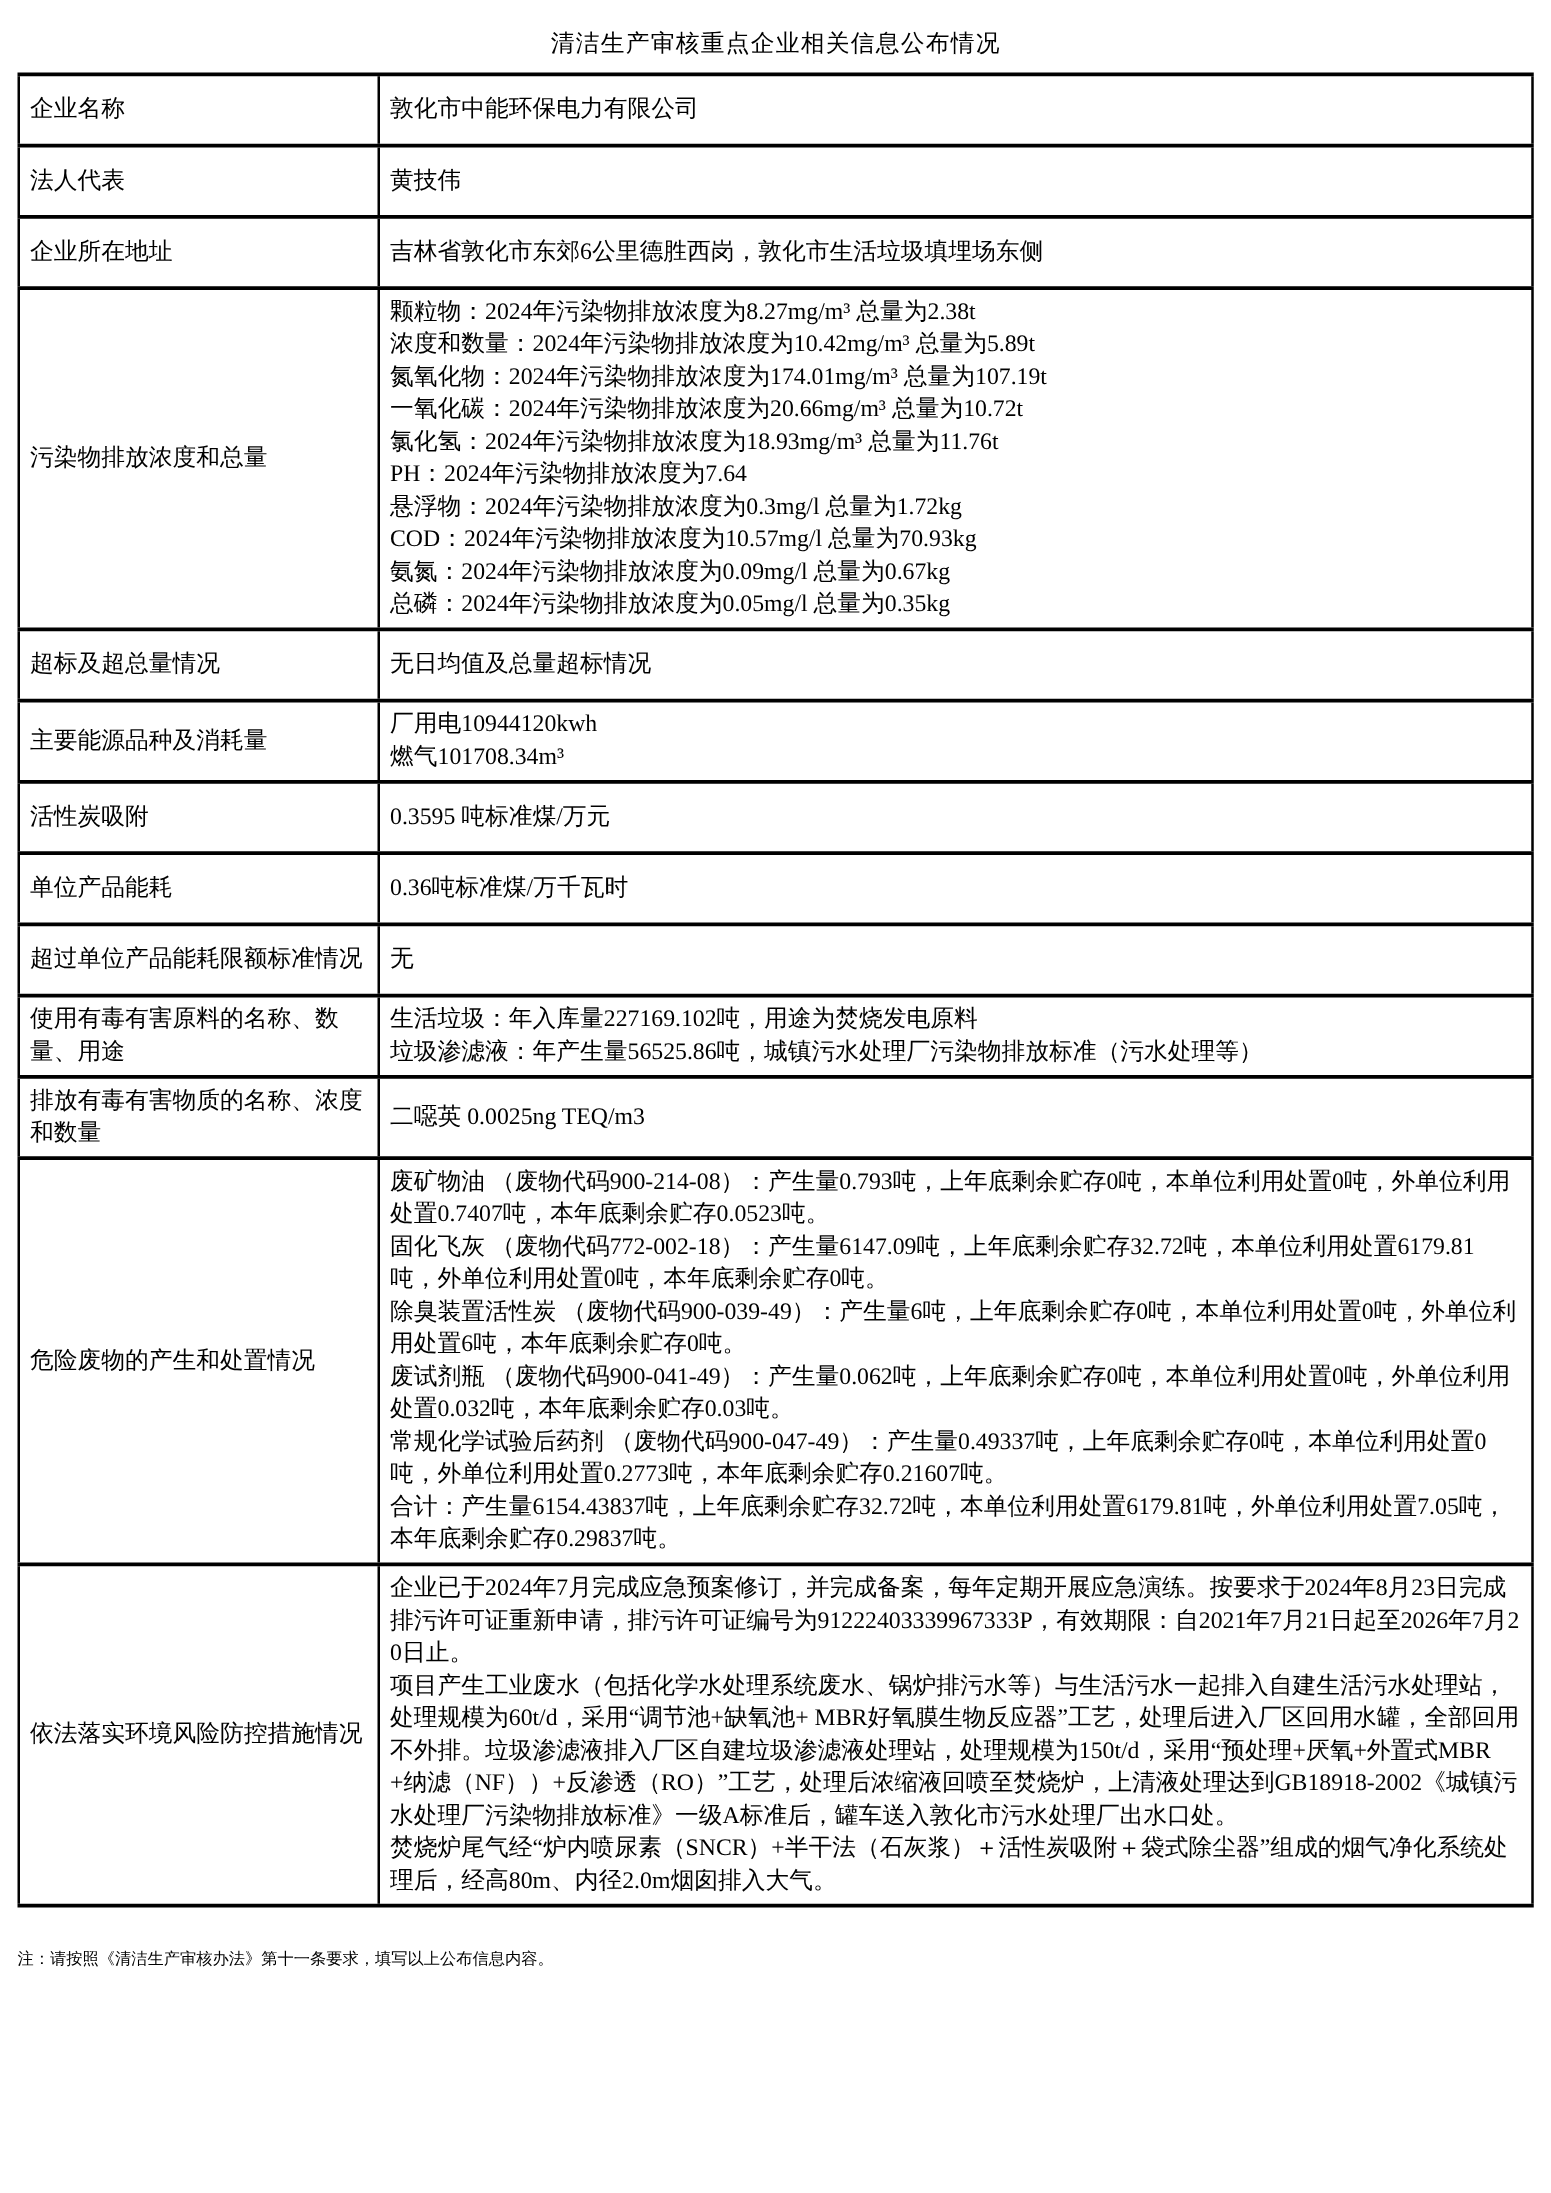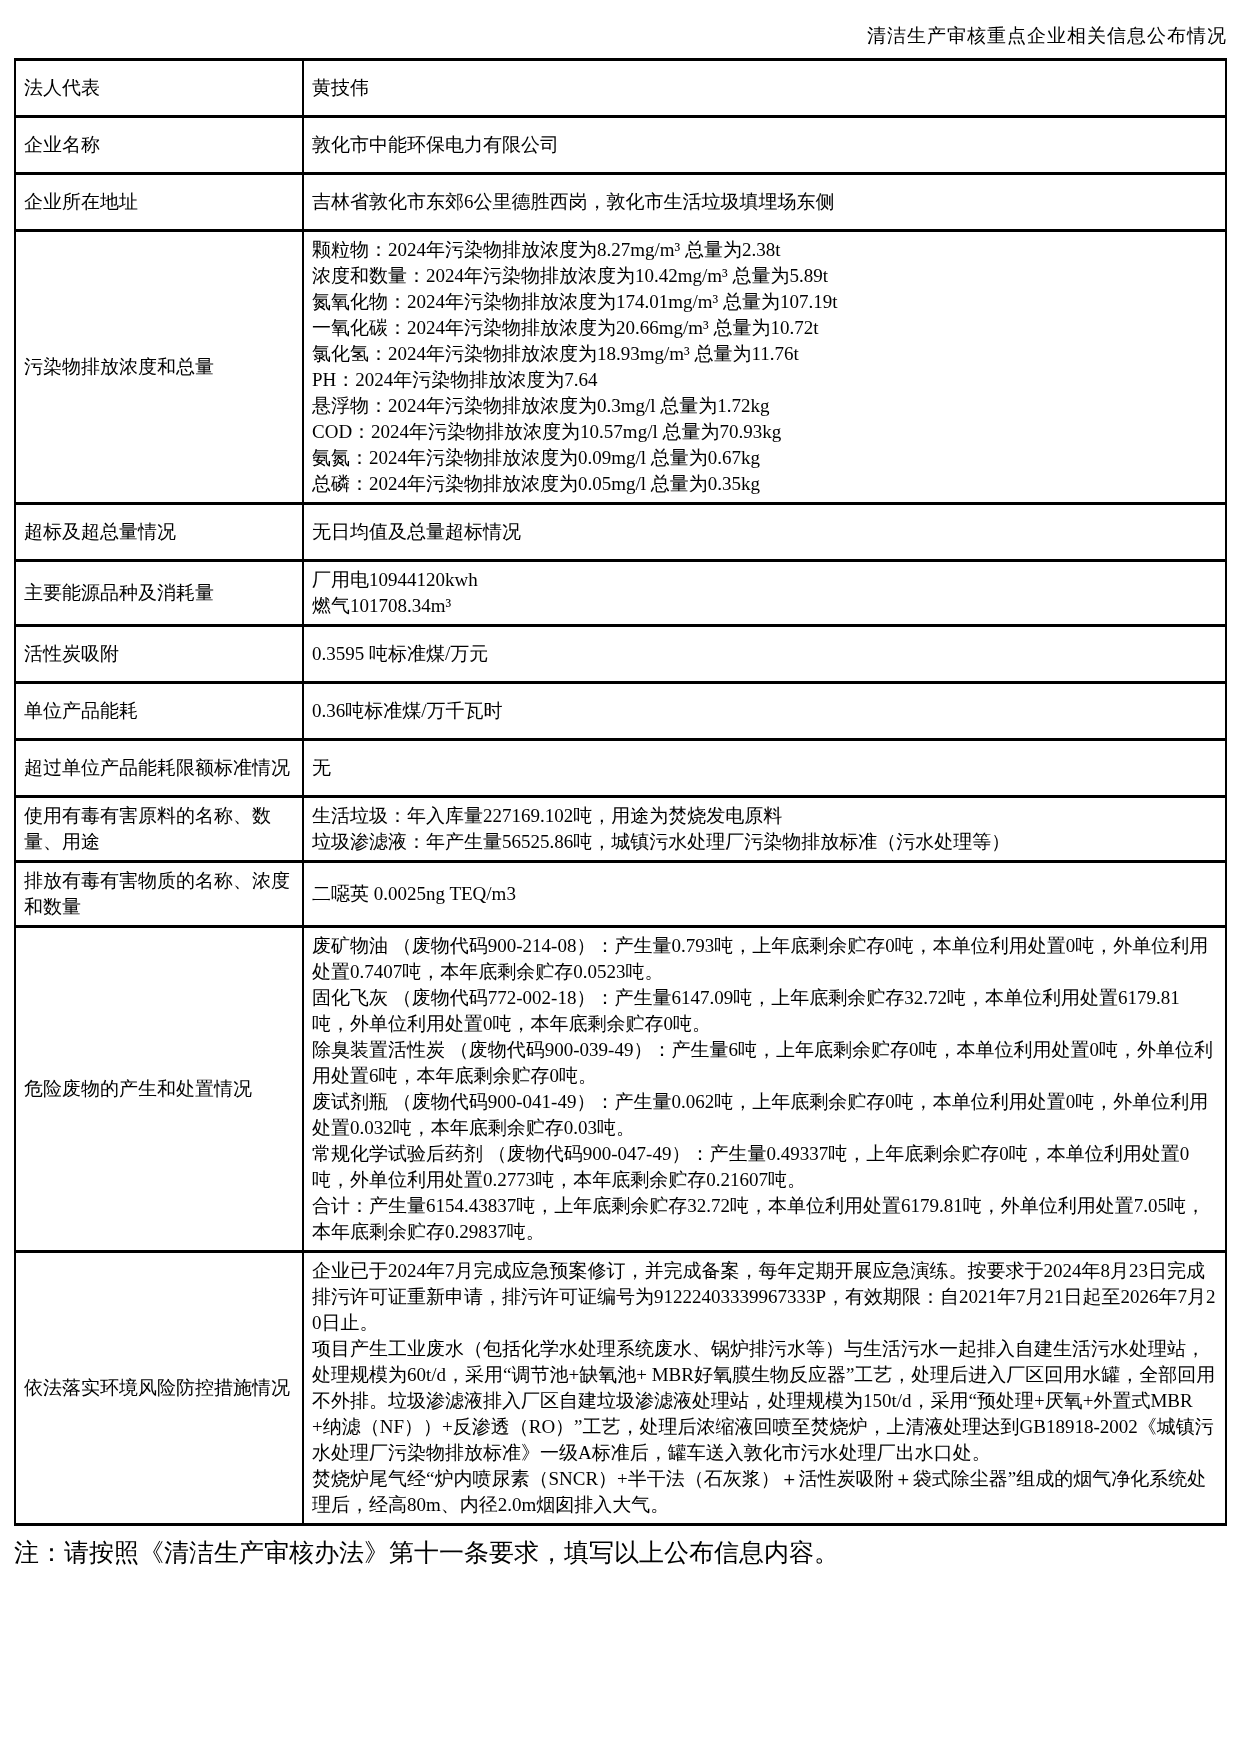--- a/index.html
+++ b/index.html
@@ -11,21 +11,21 @@
   }
   .page {
     width: 1241px;
     height: 1754px;
     background: #ffffff;
     box-sizing: border-box;
     padding: 24px 14px 0 14px;
     position: relative;
   }
   .doc-title {
-    text-align: right;
+    text-align: center;
     font-size: 19px;
     line-height: 24px;
     margin: 0 0 10px 0;
     font-weight: normal;
     letter-spacing: 1px;
   }
   table.info-table {
     border-collapse: collapse;
     width: 1213px;
     table-layout: fixed;
@@ -45,44 +45,43 @@
   }
   td.value-cell {
     padding-left: 10px;
   }
   td.single {
     height: 44px;
   }
   .line { margin: 0; }
   .line b { font-weight: normal; text-align: right; }
   .footnote {
-    font-size: 25px;
+    font-size: 13px;
     line-height: 26px;
-    margin-top: 16px;
-    font-family: Liberation Mono, monospace;
+    margin-top: 28px;
   }
 </style>
 </head>
 <body>
 
 <div class="page">
   <h1 class="doc-title">清洁生产审核重点企业相关信息公布情况</h1>
 
   <table class="info-table">
     <tbody>
         <tr>
+          <td class="label-cell">企业名称</td>
+          <td class="value-cell single">
+            <div class="line">敦化市中能环保电力有限公司</div>
+          </td>
+        </tr>
+        <tr>
           <td class="label-cell">法人代表</td>
           <td class="value-cell single">
             <div class="line">黄技伟</div>
-          </td>
-        </tr>
-        <tr>
-          <td class="label-cell">企业名称</td>
-          <td class="value-cell single">
-            <div class="line">敦化市中能环保电力有限公司</div>
           </td>
         </tr>
         <tr>
           <td class="label-cell">企业所在地址</td>
           <td class="value-cell single">
             <div class="line">吉林省敦化市东郊6公里德胜西岗，敦化市生活垃圾填埋场东侧</div>
           </td>
         </tr>
         <tr>
           <td class="label-cell">污染物排放浓度和总量</td>

